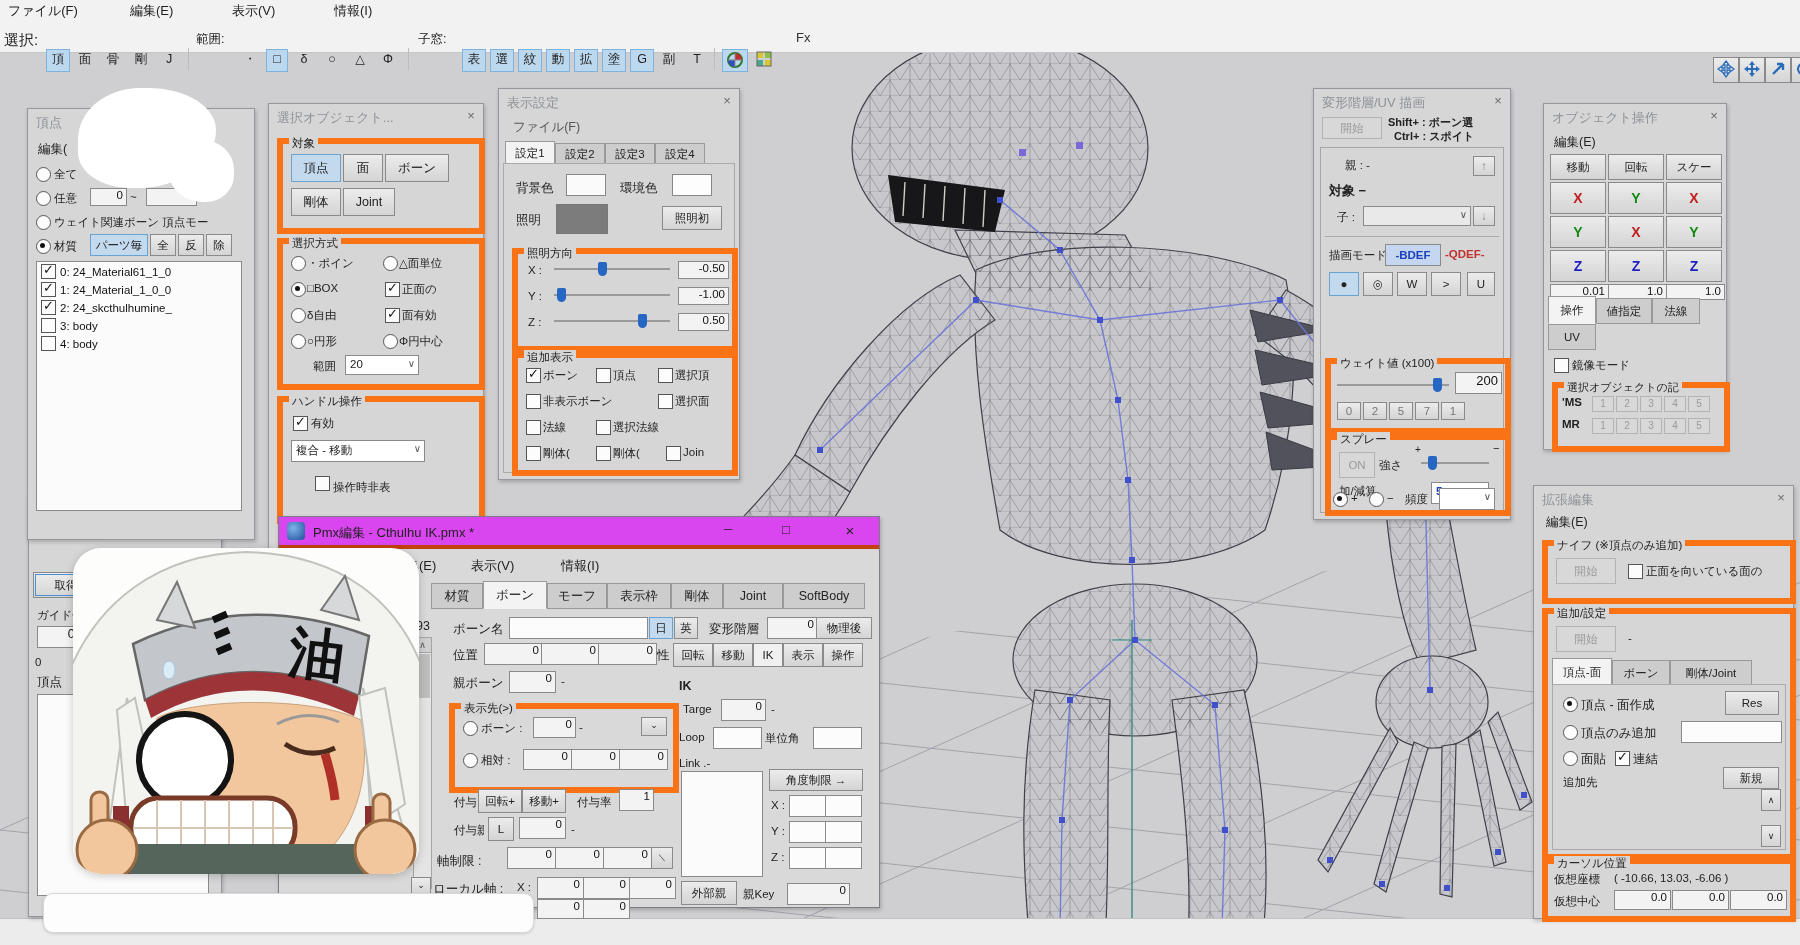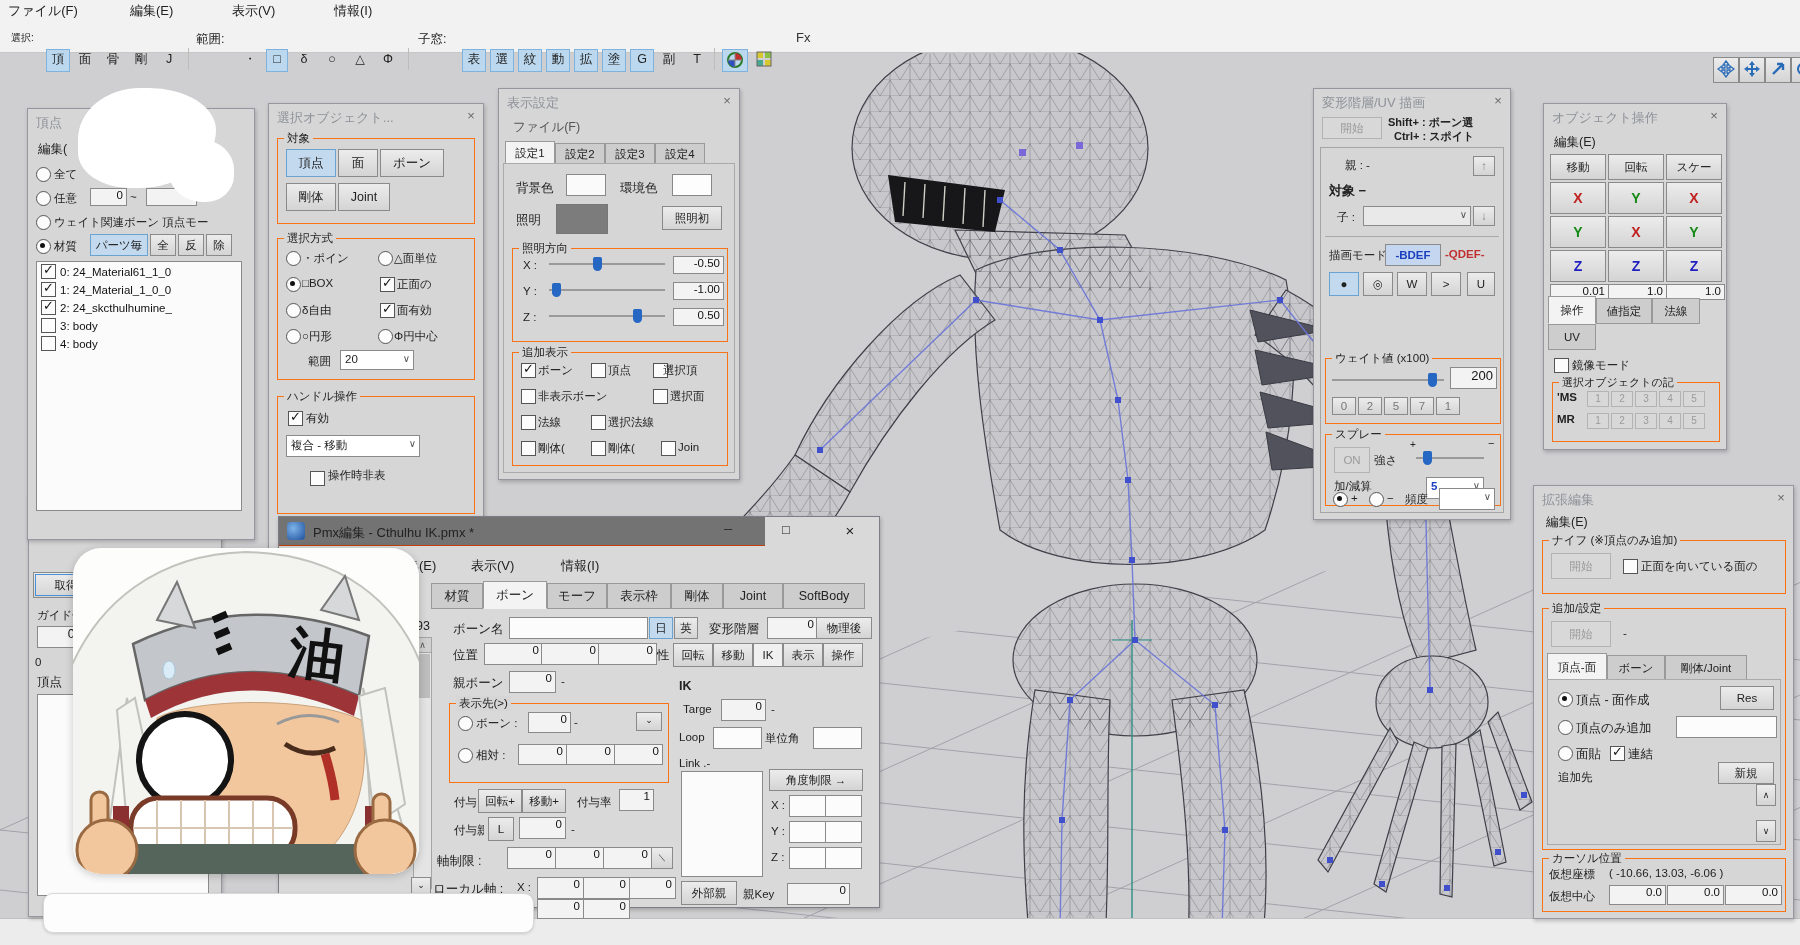--- a/index.html
+++ b/index.html
@@ -2,21 +2,21 @@
 <html><head>
 <meta charset="utf-8">
 <style>
 html,body{margin:0;padding:0;background:#888}
 #screen{position:relative;width:1800px;height:945px;background:#cfcfd2;overflow:hidden;
  font-family:"Liberation Sans","DejaVu Sans",sans-serif;color:#222}
 .p{position:absolute}
 .panel{position:absolute;background:#d6d6d6;border:1px solid #96969e;box-shadow:1px 2px 4px rgba(0,0,0,.22);font-size:12px}
 .pt{position:absolute;left:8px;top:5px;color:#8e9298;font-size:13px;white-space:nowrap}
 .px{position:absolute;top:4px;width:16px;height:16px;text-align:center;color:#6a6a6a;font-size:13px;line-height:16px}
-.grp{position:absolute;border:1px solid #f97316}
+.grp{position:absolute;border:6px solid #f97316}
 .glb{position:absolute;top:-8px;left:6px;background:#d6d6d6;padding:0 3px;font-size:11.5px;color:#222;white-space:nowrap}
 .btn{position:absolute;background:linear-gradient(#ececec,#d4d4d4);border:1px solid #8a8a8a;font-size:11.5px;color:#222;text-align:center;white-space:nowrap;overflow:hidden}
 .btn.hl{background:#c3d9ee;border-color:#6ba3d0}
 .btn.gray{color:#9a9a9a;border-color:#b3b3b3;background:#d8d8d8}
 .fld{position:absolute;background:#f3f3f3;border:1px solid #8a8a8a;font-size:11.5px;color:#111;text-align:right;padding-right:3px;overflow:hidden;white-space:nowrap}
 .lb{position:absolute;font-size:11.5px;color:#222;white-space:nowrap}
 .lb.g{color:#8e9298}
 .cb{position:absolute;width:13px;height:13px;background:#fcfcfc;border:1px solid #555}
 .cb.on:after{content:"✓";position:absolute;left:1px;top:-3px;font-size:13px;color:#111;font-weight:bold}
 .rd{position:absolute;width:13px;height:13px;background:#fcfcfc;border:1px solid #555;border-radius:50%}
@@ -148,21 +148,21 @@
  </g>
 </svg>
 
 <div class="p" style="left:0;top:0;width:1800px;height:22px;background:#f2f2f2;z-index:20">
  <span class="mb" style="left:8px">ファイル(F)</span>
  <span class="mb" style="left:130px">編集(E)</span>
  <span class="mb" style="left:232px">表示(V)</span>
  <span class="mb" style="left:334px">情報(I)</span>
 </div>
 <div class="p" style="left:0;top:22px;width:1800px;height:30px;background:#f2f2f2;border-bottom:1px solid #c6c6c6;z-index:20">
- <span class="lb" style="left:11px;top:9px;font-size:10px">選択:</span>
+ <span class="lb" style="left:4px;top:9px;font-size:15px">選択:</span>
  <span class="tb hl" style="left:46px;width:22px">頂</span>
  <span class="tb" style="left:74px;width:22px">面</span>
  <span class="tb" style="left:102px;width:22px">骨</span>
  <span class="tb" style="left:130px;width:22px">剛</span>
  <span class="tb" style="left:158px;width:22px">J</span>
  <span class="tsep" style="left:188px"></span>
  <span class="lb" style="left:196px;top:9px;font-size:12.5px">範囲:</span>
  <span class="tb" style="left:240px;width:20px">・</span>
  <span class="tb hl" style="left:266px;width:20px">□</span>
  <span class="tb" style="left:294px;width:20px">δ</span>
@@ -276,21 +276,21 @@
         <span class="lb" style="left:116px;top:90px">Φ円中心</span>
   <span class="lb" style="left:30px;top:115px">範囲</span>
   <span class="combo" style="left:62px;top:111px;width:72px;height:18px"><span class="val">20</span><s class="cv" style="text-decoration:none">∨</s></span>
  </div>
  <div class="grp" style="left:8px;top:292px;width:196px;height:116px">
   <span class="glb">ハンドル操作</span>
   <span class="cb on" style="left:10px;top:14px"></span>
         <span class="lb" style="left:28px;top:14px">有効</span>
   <span class="combo" style="left:8px;top:38px;width:132px;height:20px"><span class="val">複合 - 移動</span><s class="cv" style="text-decoration:none">∨</s></span>
   <span class="cb" style="left:32px;top:74px"></span>
-        <span class="lb" style="left:50px;top:71px">操作時非表</span>
+        <span class="lb" style="left:50px;top:78px">操作時非表</span>
  </div>
  <span class="lb" style="left:10px;top:424px">サイズ</span>
  <span class="sl" style="left:58px;top:422px;width:96px">
         <i></i>
         <b style="left:70%"></b>
       </span>
  <span class="lb" style="left:164px;top:424px">1.0</span>
 </div>
 
 <div class="panel" style="left:498px;top:88px;width:240px;height:390px;z-index:8">
@@ -330,21 +330,21 @@
           </span>
    <span class="fld" style="left:160px;top:59px;width:46px;height:16px">0.50</span>
   </div>
   <div class="grp" style="left:8px;top:188px;width:214px;height:112px">
    <span class="glb">追加表示</span>
    <span class="cb on" style="left:8px;top:10px"></span>
           <span class="lb" style="left:25px;top:10px">ボーン</span>
    <span class="cb" style="left:78px;top:10px"></span>
           <span class="lb" style="left:95px;top:10px">頂点</span>
    <span class="cb" style="left:140px;top:10px"></span>
-          <span class="lb" style="left:150px;top:10px">選択頂</span>
+          <span class="lb" style="left:157px;top:10px">選択頂</span>
    <span class="cb" style="left:8px;top:36px"></span>
           <span class="lb" style="left:25px;top:36px">非表示ボーン</span>
    <span class="cb" style="left:140px;top:36px"></span>
           <span class="lb" style="left:157px;top:36px">選択面</span>
    <span class="cb" style="left:8px;top:62px"></span>
           <span class="lb" style="left:25px;top:62px">法線</span>
    <span class="cb" style="left:78px;top:62px"></span>
           <span class="lb" style="left:95px;top:62px">選択法線</span>
    <span class="cb" style="left:8px;top:88px"></span>
           <span class="lb" style="left:25px;top:88px">剛体(</span>
@@ -505,21 +505,21 @@
  <span class="px" style="right:4px">×</span>
  <span class="btn" style="left:4px;top:76px;width:64px;height:24px;line-height:24px;outline:1px solid #4a90d9;outline-offset:-3px">取得</span>
  <span class="lb" style="left:8px;top:112px">ガイド位</span>
  <span class="fld" style="left:8px;top:130px;width:54px;height:20px;font-size:12.5px">0.00</span>
  <span class="lb" style="left:6px;top:160px">0</span>
  <span class="lb" style="left:8px;top:178px;font-size:12.5px">頂点</span>
  <div class="list" style="left:8px;top:198px;width:170px;height:200px"></div>
 </div>
 
 <div class="panel" style="left:278px;top:516px;width:600px;height:390px;background:#d9d9d9;border-color:#7d7d85;z-index:10">
- <div class="p" style="left:0;top:0;width:486px;height:28px;background:#737373;border-bottom:1px solid #c2410c">
+ <div class="p" style="left:0;top:0;width:600px;height:28px;background:#d946ef;border-bottom:4px solid #c2410c">
   <span class="p" style="left:8px;top:5px;width:18px;height:18px;border-radius:4px;background:radial-gradient(circle at 35% 35%,#7db3e8,#1d4f9c)"></span>
   <span class="lb" style="left:34px;top:7px;font-size:13px">Pmx編集 - Cthulhu IK.pmx *</span>
   <span class="lb" style="left:426px;top:6px;width:46px;text-align:center">─</span>
   <span class="lb" style="left:484px;top:5px;width:46px;text-align:center;font-size:13px">□</span>
   <span class="lb" style="left:548px;top:5px;width:46px;text-align:center;font-size:15px">×</span>
  </div>
  <span class="lb" style="left:127px;top:40px;font-size:13px">集(E)</span>
  <span class="lb" style="left:192px;top:40px;font-size:13px">表示(V)</span>
  <span class="lb" style="left:282px;top:40px;font-size:13px">情報(I)</span>
  <span class="tab" style="left:152px;top:66px;width:50px;height:24px;line-height:24px;font-size:12.5px">材質</span>

